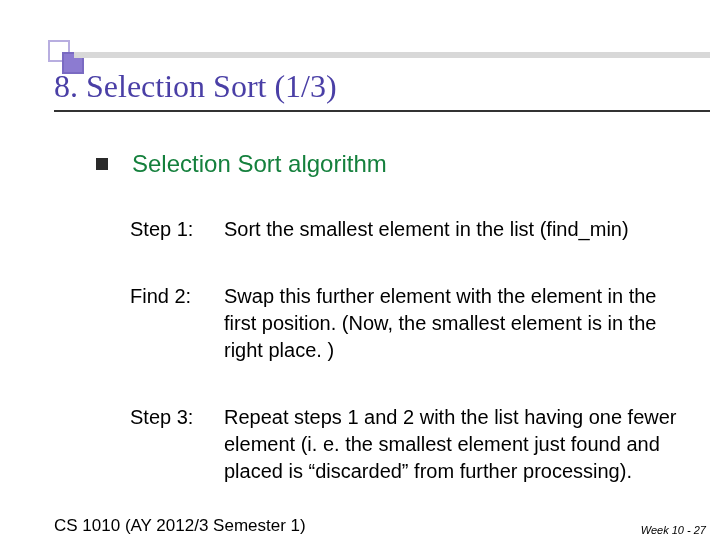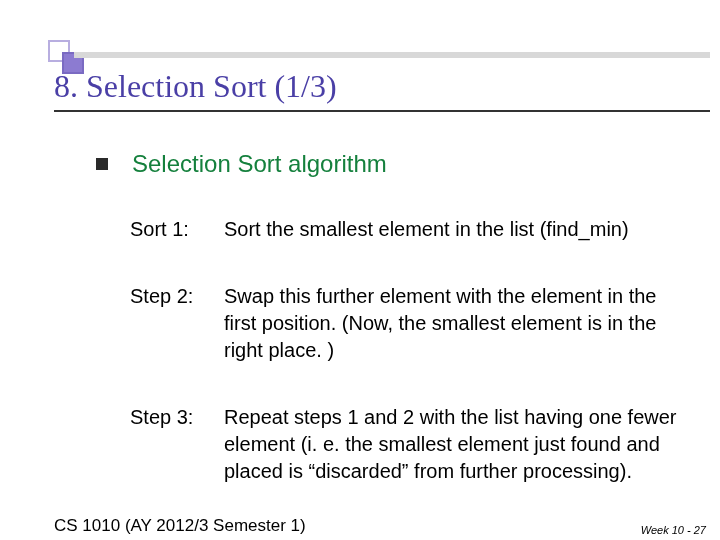--- a/index.html
+++ b/index.html
@@ -124,26 +124,26 @@
 <div class="title">8. Selection Sort (1/3)</div>
 <div class="underline"></div>
 
 <div class="body-area">
   <div class="sub-row">
     <div class="bullet-sq"></div>
     <div class="sub-text">Selection Sort algorithm</div>
   </div>
 
   <div class="step">
-    <div class="step-label">Sort 1:</div>
+    <div class="step-label">Step 1:</div>
     <div class="step-body">Sort the smallest element in the list (find_min)</div>
   </div>
 
   <div class="step">
-    <div class="step-label">Step 2:</div>
+    <div class="step-label">Find 2:</div>
     <div class="step-body">Swap this further element with the element in the first position. (Now, the smallest element is in the right place. )</div>
   </div>
 
   <div class="step">
     <div class="step-label">Step 3:</div>
     <div class="step-body">Repeat steps 1 and 2 with the list having one fewer element (i. e. the smallest element just found and placed is “discarded” from further processing).</div>
   </div>
 </div>
 
 <div class="footer-left">CS 1010 (AY 2012/3 Semester 1)</div>

